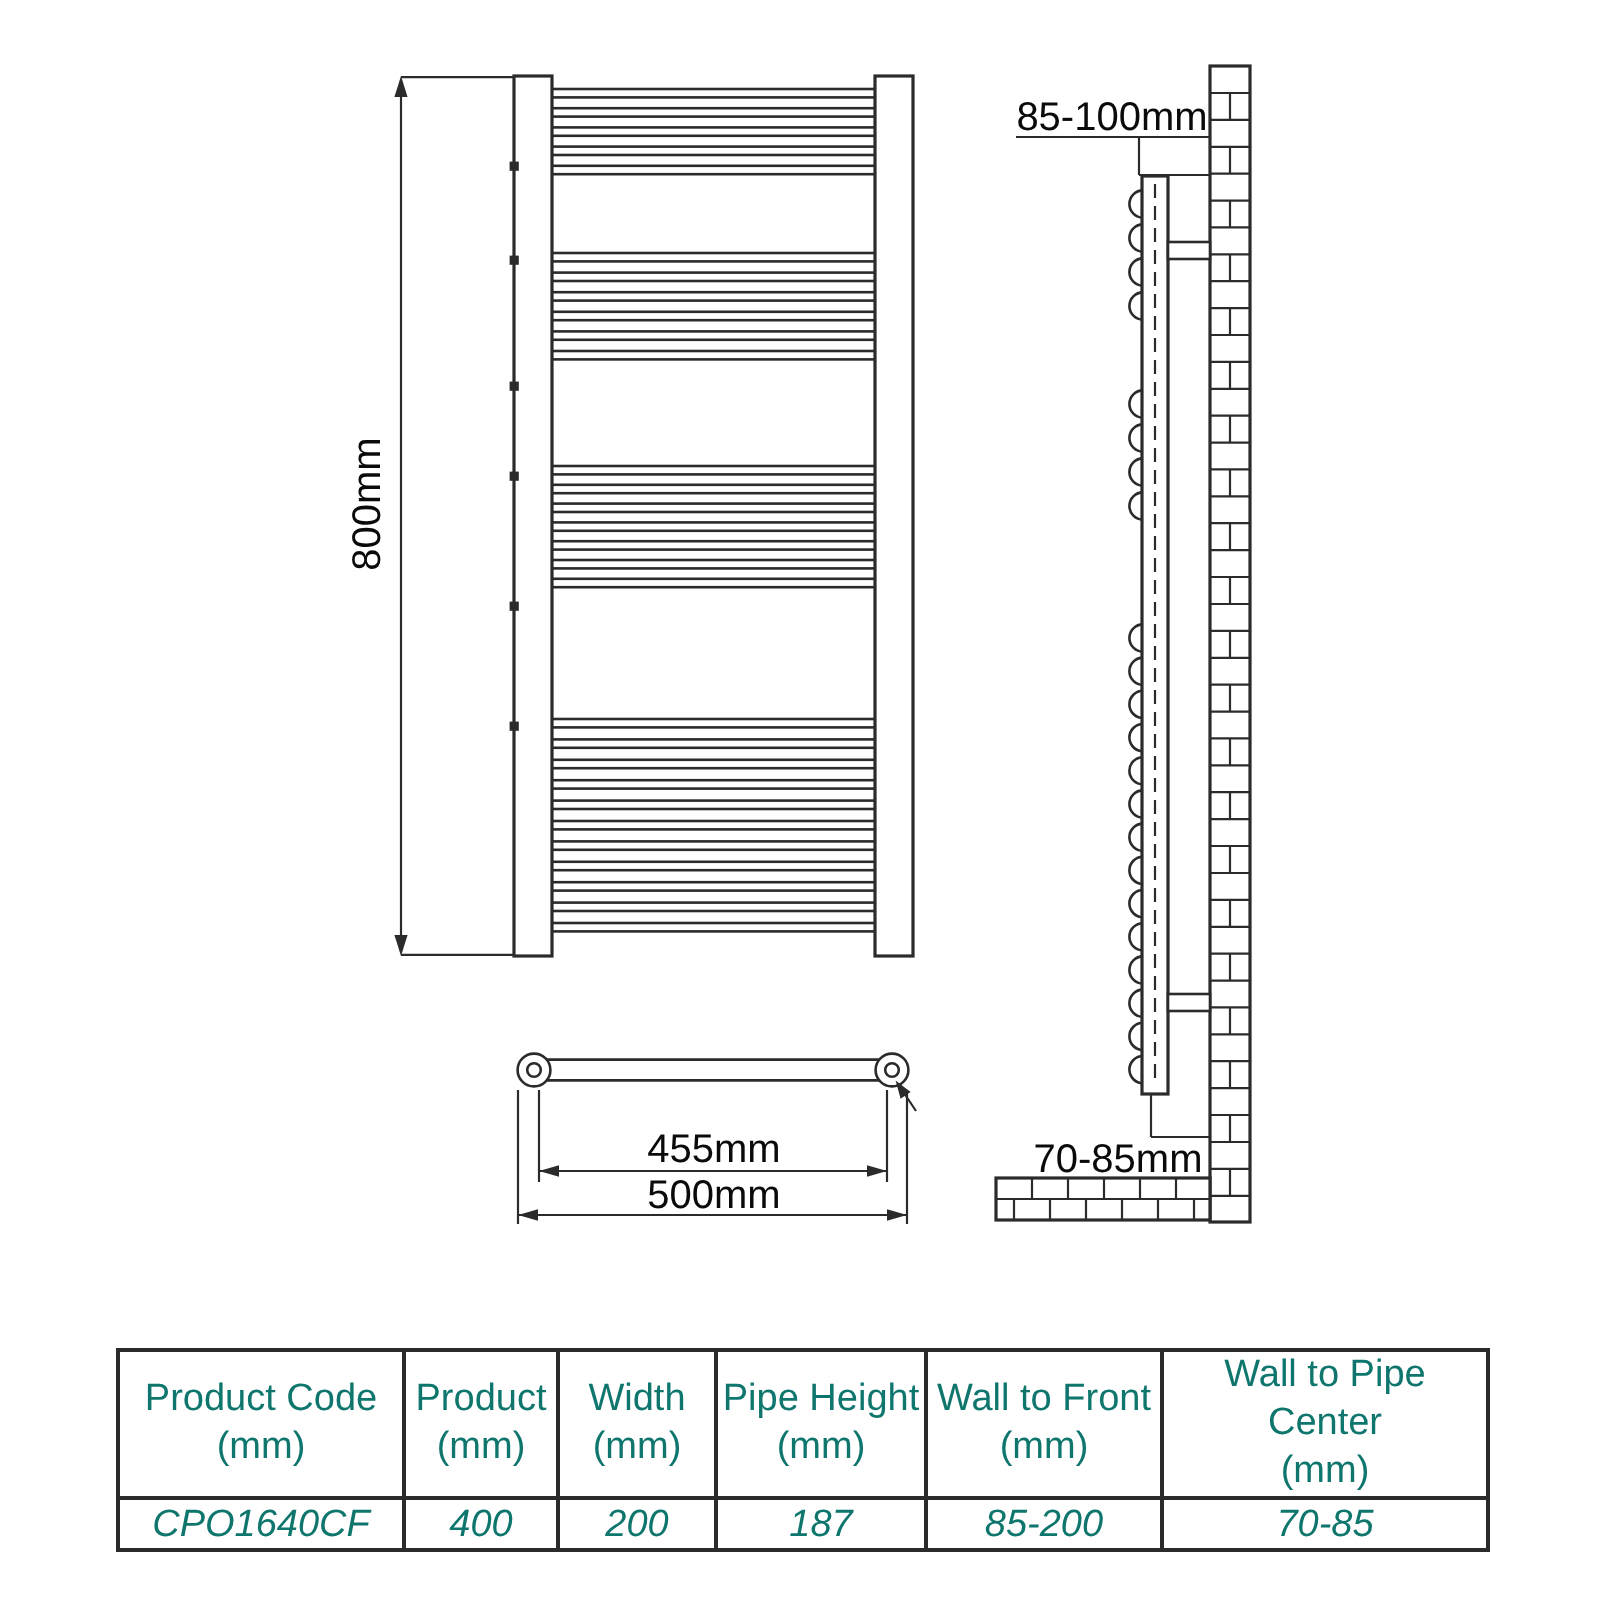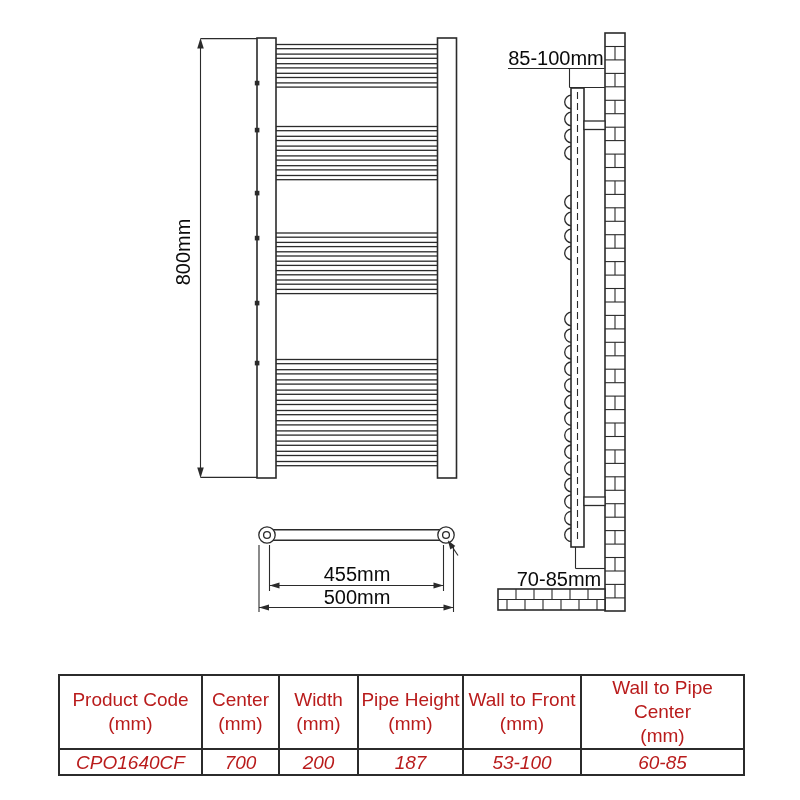--- a/index.html
+++ b/index.html
@@ -10,21 +10,21 @@
   svg .thin{stroke-width:1.3;}
   svg line{stroke:#2b2b2b;stroke-width:1.4;}
   svg line.dim{stroke-width:1.1;}
   svg line.brick{stroke-width:1.1;}
   svg line.center{stroke-width:1.1;stroke-dasharray:7 4;}
   svg polygon{fill:#2b2b2b;stroke:none;}
   svg text{font-family:"Liberation Sans",sans-serif;font-size:20px;fill:#0a0a0a;}
   svg rect.mark{fill:#2b2b2b;stroke:none;}
 
   table.spec{position:absolute;left:58px;top:674px;border-collapse:collapse;
-             font-family:"Liberation Sans",sans-serif;font-size:19px;color:#b91c1c;
+             font-family:"Liberation Sans",sans-serif;font-size:19px;color:#0f766e;
              text-align:center;table-layout:fixed;}
   table.spec th,table.spec td{border:2px solid #2b2b2b;font-weight:400;padding:0;}
   table.spec th{height:52px;line-height:24px;vertical-align:middle;}
   table.spec td{height:24px;line-height:23px;font-style:italic;}
 </style>
 </head>
 <body>
 
 <div class="canvas">
 
@@ -245,21 +245,21 @@
         <col style="width:118px">
         <col style="width:163px">
     </colgroup>
     <thead>
       <tr>
         <th>
           <div>Product Code</div>
           <div>(mm)</div>
         </th>
         <th>
-          <div>Center</div>
+          <div>Product</div>
           <div>(mm)</div>
         </th>
         <th>
           <div>Width</div>
           <div>(mm)</div>
         </th>
         <th>
           <div>Pipe Height</div>
           <div>(mm)</div>
         </th>
@@ -269,21 +269,21 @@
         </th>
         <th>
           <div>Wall to Pipe Center</div>
           <div>(mm)</div>
         </th>
       </tr>
     </thead>
     <tbody>
       <tr>
         <td>CPO1640CF</td>
-        <td>700</td>
+        <td>400</td>
         <td>200</td>
         <td>187</td>
-        <td>53-100</td>
-        <td>60-85</td>
+        <td>85-200</td>
+        <td>70-85</td>
       </tr>
     </tbody>
   </table>
 </div>
 
 </body></html>

